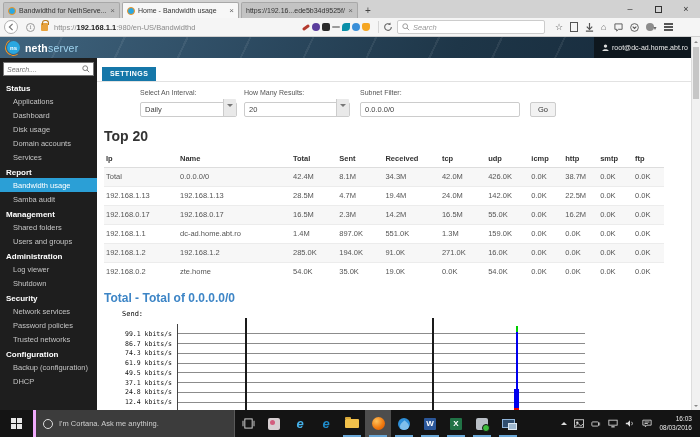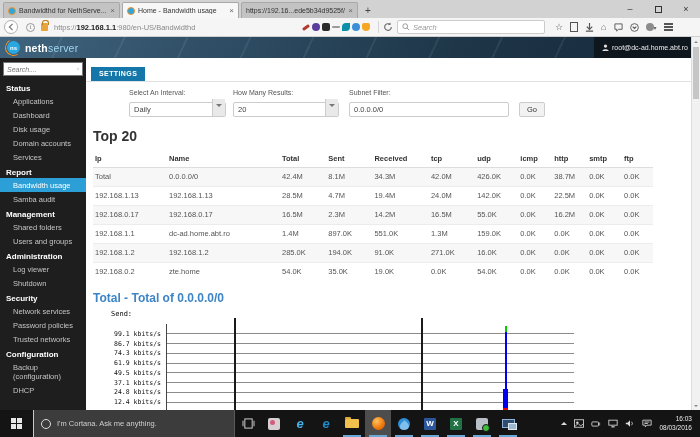--- a/index.html
+++ b/index.html
@@ -55,21 +55,21 @@
              font-weight:bold; display:flex; align-items:center; justify-content:center; position:relative; flex:none; }
   .ns-logo::after { content:''; position:absolute; inset:-2px; border-radius:50%; border:1.5px solid transparent;
              border-left-color:#f7941e; border-bottom-color:#f7941e; transform:rotate(15deg); }
   .brand { margin-left:5px; font-size:10.5px; color:#fff; font-weight:bold; letter-spacing:.2px; z-index:1;text-align:right; }
   .brand .light { color:#9fd4ef; font-weight:normal; }
   .user-chip { margin-left:auto; height:100%; background:#0e171e; color:#eee; font-size:7px;
                display:flex; align-items:center; gap:3px; padding:0 12px 0 8px; z-index:1; }
 
   
   .content { display:flex; height:352px; }
-  .sidebar { width:86px; background:#1e1e1e; color:#c8c8c8; flex:none; padding-top:2px; overflow:hidden; }
+  .sidebar { width:97px; background:#1e1e1e; color:#c8c8c8; flex:none; padding-top:2px; overflow:hidden; }
   .side-search { margin:2px 3px 4px 3px; background:#fff; border:1px solid #777; height:14px;
                  display:flex; align-items:center; padding:0 3px; }
   .side-search input { border:none; outline:none; flex:1; font-size:7px; font-style:italic; color:#555;
                        width:70px; background:transparent; font-family:inherit; }
   .side-sec-title { font-size:8px; font-weight:bold; color:#fff; padding:4px 6px 1px; }
   .side-item { font-size:7.5px; padding:2.5px 6px 2.5px 13px; color:#c4c4c4; cursor:pointer; }
   .side-item.active { background:#2b9fd6; color:#fff; }
 
   .main { flex:1; background:#fff; position:relative; padding-top:4px; overflow:hidden; }
   .tabstrip { border-bottom:1px solid #e2e2e2; padding:0 0 0 5px; }
@@ -119,21 +119,21 @@
   .sb-arrow.up { top:0; } .sb-arrow.up i { border-bottom-color:#888; margin-top:-2px; }
   .sb-arrow.down { bottom:0; } .sb-arrow.down i { border-top-color:#888; margin-bottom:-2px; }
   .sb-thumb { position:absolute; top:10px; left:1px; width:6px; height:52px; background:#c6c6c6; }
 
   
   .taskbar { position:absolute; left:0; bottom:0; width:700px; height:27px; background:#141414;
              display:flex; align-items:stretch; z-index:6; }
   .tb-start { width:33px; display:flex; align-items:center; justify-content:center; }
   .win-logo { width:11px; height:11px; display:grid; grid-template-columns:5px 5px; grid-template-rows:5px 5px; gap:1px; }
   .win-logo i { background:#e6e6e6; }
-  .tb-cortana { width:202px; background:#3c3c3c; border-left:1px solid #f0abfc; border-right:1px solid #5a5a5a;
+  .tb-cortana { width:202px; background:#3c3c3c; border-left:3px solid #f0abfc; border-right:1px solid #5a5a5a;
                 display:flex; align-items:center; gap:6px; padding:0 7px; }
   .cortana-ring { width:10px; height:10px; border:1.5px solid #ddd; border-radius:50%; flex:none; }
   .tb-cortana span { font-size:7.5px; color:#cfcfcf; white-space:nowrap; overflow:hidden; }
   .tb-btn { width:26px; display:flex; align-items:center; justify-content:center; position:relative; flex:none; }
   .tb-btn.running::after { content:''; position:absolute; bottom:0; left:4px; right:4px; height:2px; background:#6aa8d8; }
   .tb-btn.activeapp { background:#4d4d4d; }
   .glyph-e { font-size:13px; font-style:italic; font-weight:bold; line-height:1; }
   .sq-app { width:12px; height:12px; border-radius:1px; color:#fff; font-size:8px; font-weight:bold;
             display:flex; align-items:center; justify-content:center; }
   .folder { width:14px; height:9px; background:#f2c14b; border-radius:1px; position:relative; }

